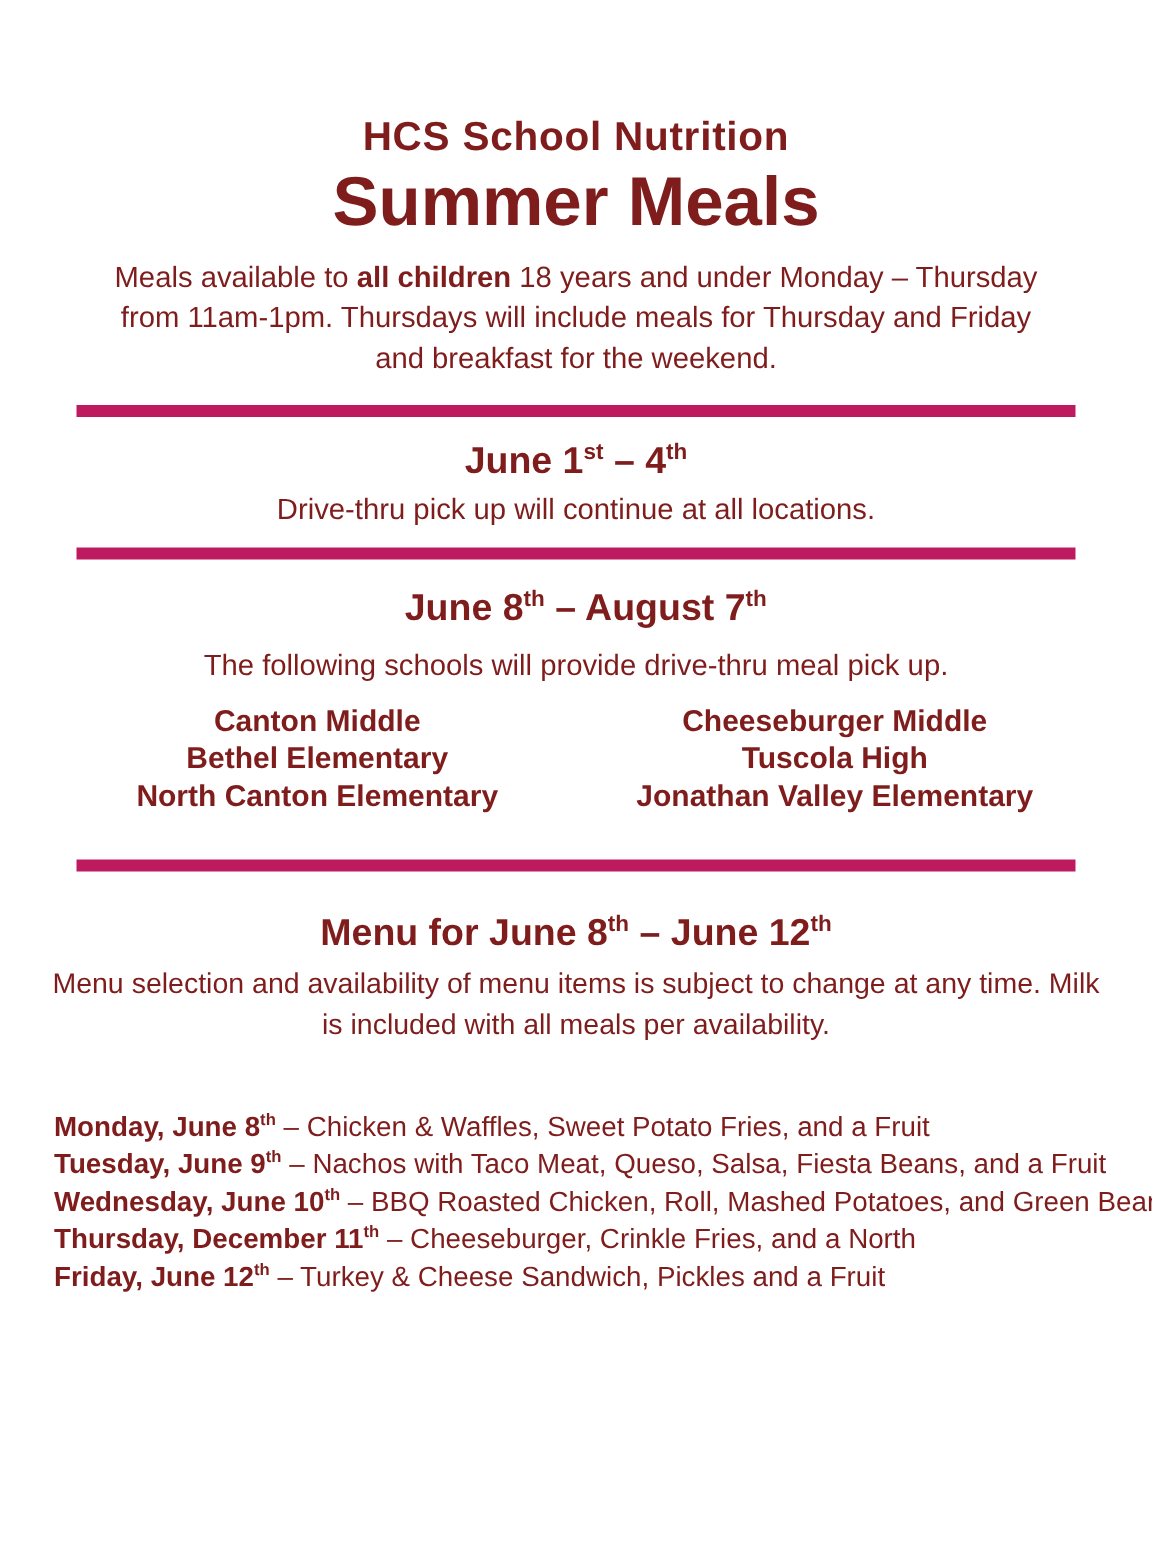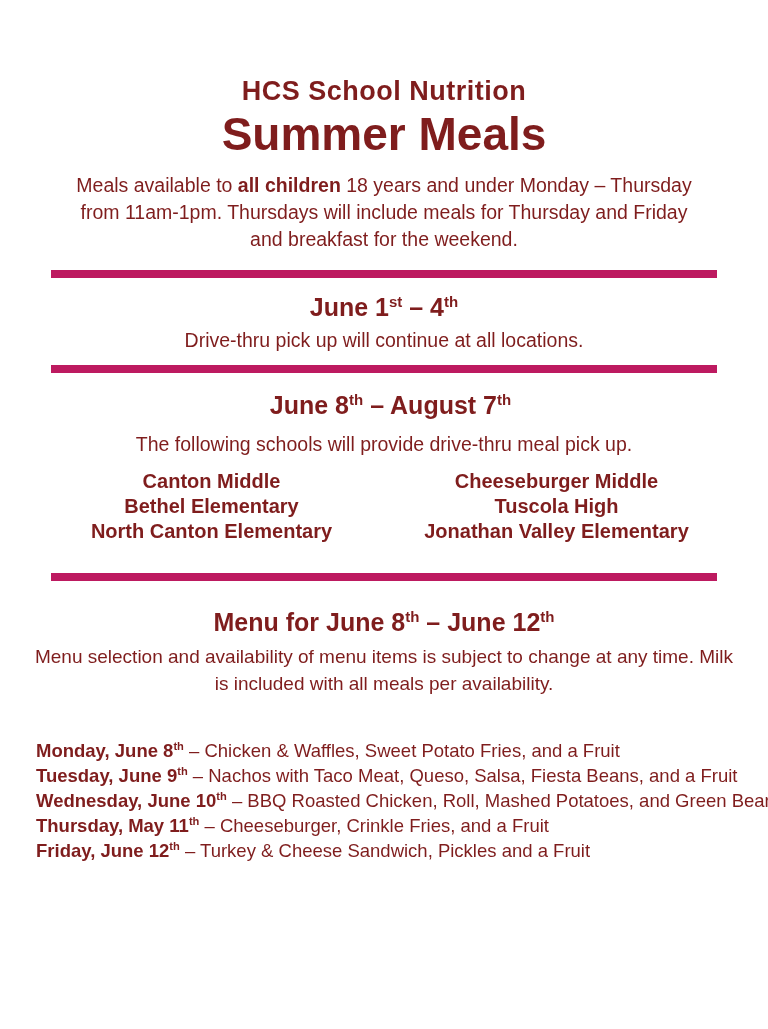--- a/index.html
+++ b/index.html
@@ -128,17 +128,17 @@
 
   <div class="divider d3"></div>
 
   <h2 class="section-heading sh3"><span>Menu for June 8</span><sup>th</sup><span> – June 12</span><sup>th</sup></h2>
   <p class="menu-note">Menu selection and availability of menu items is subject to change at any time. Milk is included with all meals per availability.</p>
 
   <div class="menu-list">
     <div class="menu-item"><span class="b">Monday, June 8</span><sup class="b">th</sup><span> – Chicken &amp; Waffles, Sweet Potato Fries, and a Fruit</span></div>
     <div class="menu-item"><span class="b">Tuesday, June 9</span><sup class="b">th</sup><span> – Nachos with Taco Meat, Queso, Salsa, Fiesta Beans, and a Fruit</span></div>
     <div class="menu-item"><span class="b">Wednesday, June 10</span><sup class="b">th</sup><span> – BBQ Roasted Chicken, Roll, Mashed Potatoes, and Green Beans</span></div>
-    <div class="menu-item"><span class="b">Thursday, May 11</span><sup class="b">th</sup><span> – Cheeseburger, Crinkle Fries, and a Fruit</span></div>
+    <div class="menu-item"><span class="b">Thursday, December 11</span><sup class="b">th</sup><span> – Cheeseburger, Crinkle Fries, and a North</span></div>
     <div class="menu-item"><span class="b">Friday, June 12</span><sup class="b">th</sup><span> – Turkey &amp; Cheese Sandwich, Pickles and a Fruit</span></div>
   </div>
 
 </div>
 
 </body></html>

